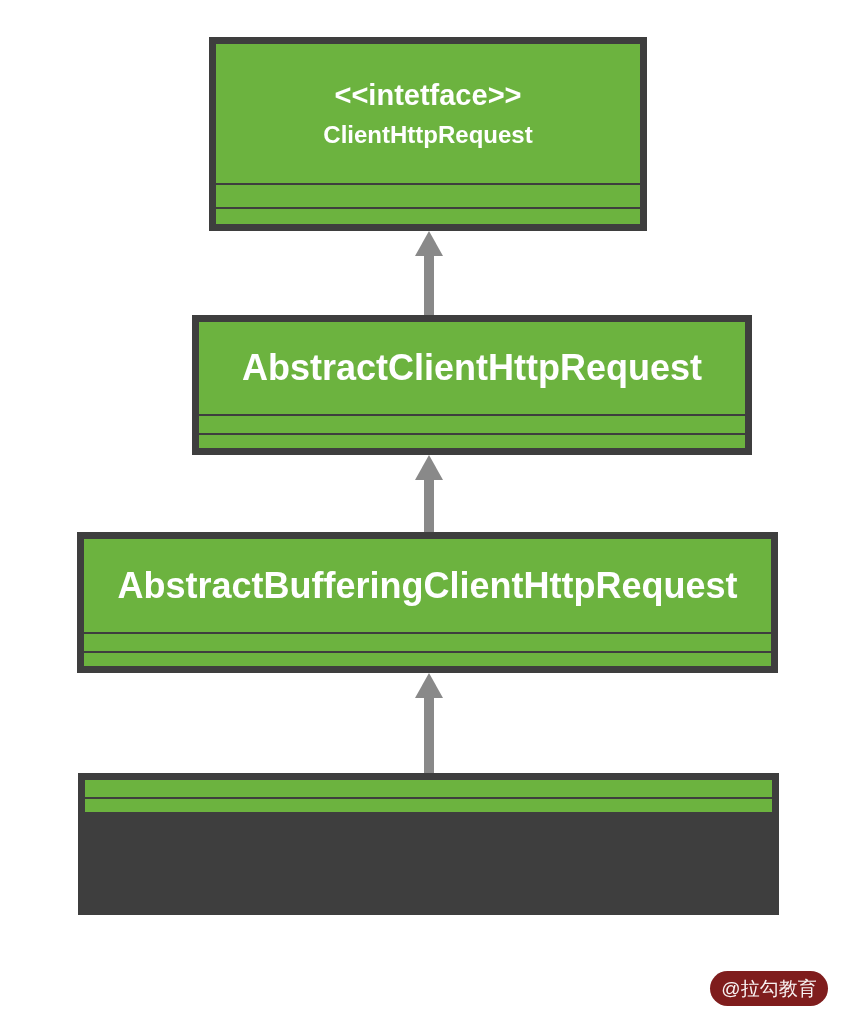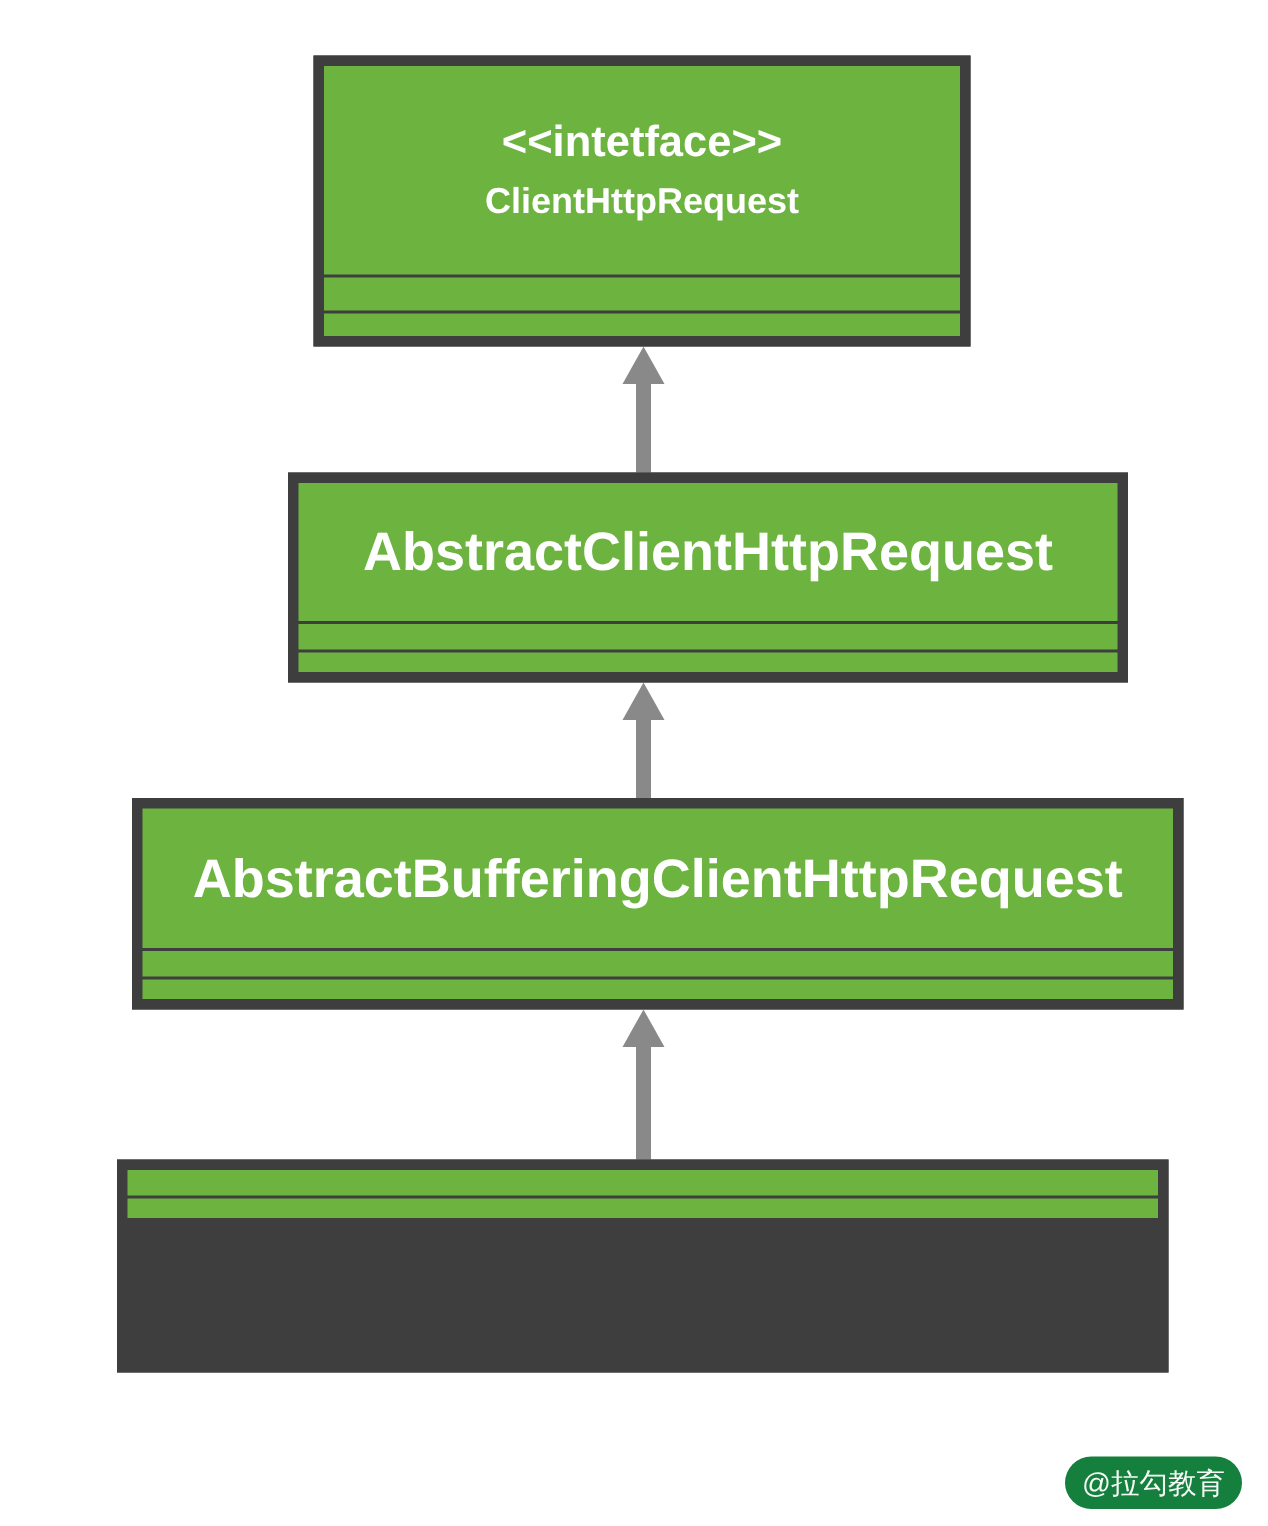--- a/index.html
+++ b/index.html
@@ -54,21 +54,21 @@
     line-height: 1.5;
   }
   .big-name .class-name {
     font-size: 36px;
     line-height: 1;
   }
 
   
   #box-client            { left: 209px; top: 37px;  width: 438px; height: 194px; }
   #box-abstract-client   { left: 148px; top: 315px; width: 560px; height: 140px; margin-left: 44px; }
-  #box-abstract-buffering{ left: 77px;  top: 532px; width: 701px; height: 141px; margin-left: 11px; }
+  #box-abstract-buffering{ left: 77px;  top: 532px; width: 701px; height: 141px; }
   #box-simple-buffering  { left: 78px;  top: 773px; width: 701px; height: 142px; }
 
   
   .arrow {
     position: absolute;
     width: 28px;
     display: flex;
     flex-direction: column;
     align-items: center;
   }
@@ -88,21 +88,21 @@
   #arrow-2 { left: 415px; top: 455px; height: 77px;  }
   #arrow-3 { left: 415px; top: 673px; height: 100px; }
 
   
   .watermark {
     position: absolute;
     left: 710px;
     top: 971px;
     width: 118px;
     height: 35px;
-    background: #15803d;
+    background: #7f1d1d;
     border-radius: 18px;
     display: flex;
     align-items: center;
     justify-content: center;
     color: rgba(255, 255, 255, 0.95);
     font-size: 19px;
     font-weight: 400;
   }
 </style>
 </head>

